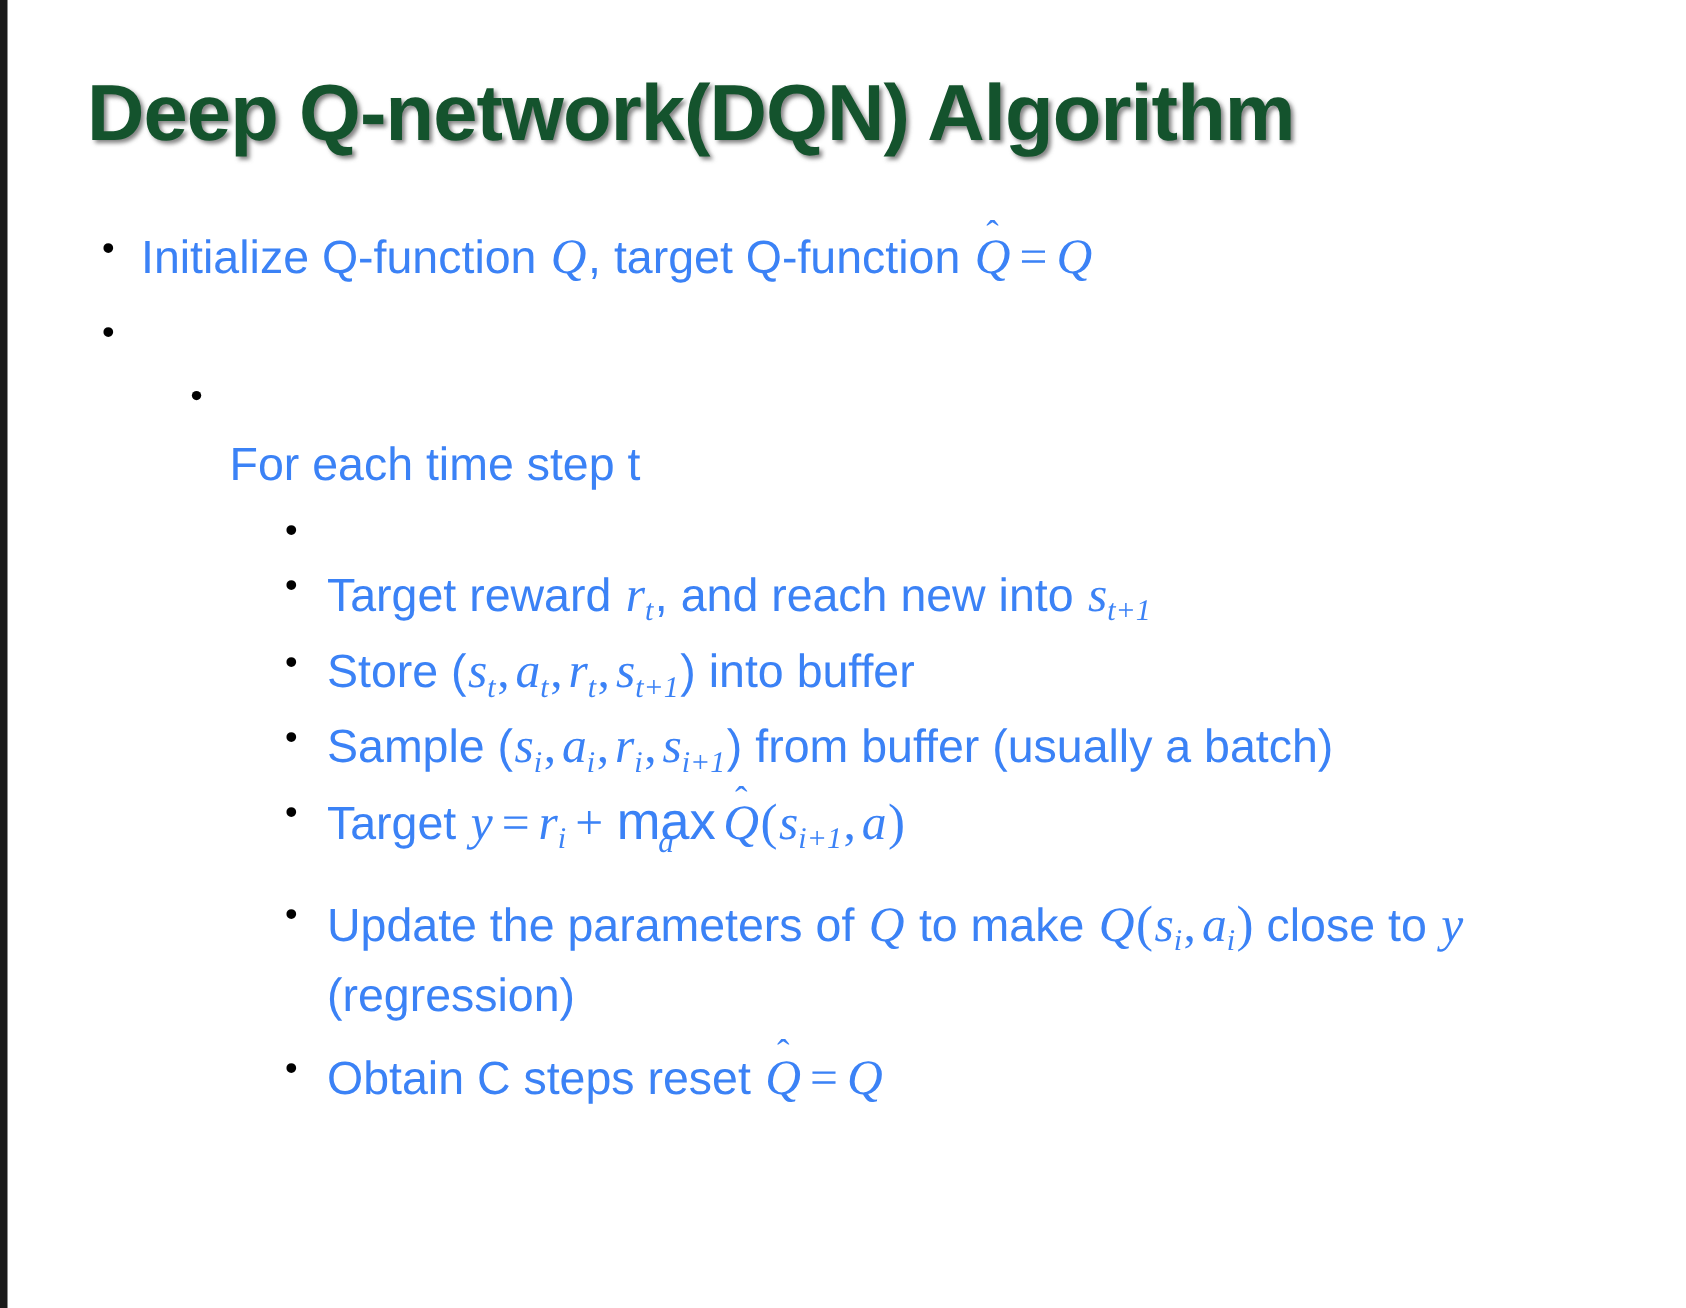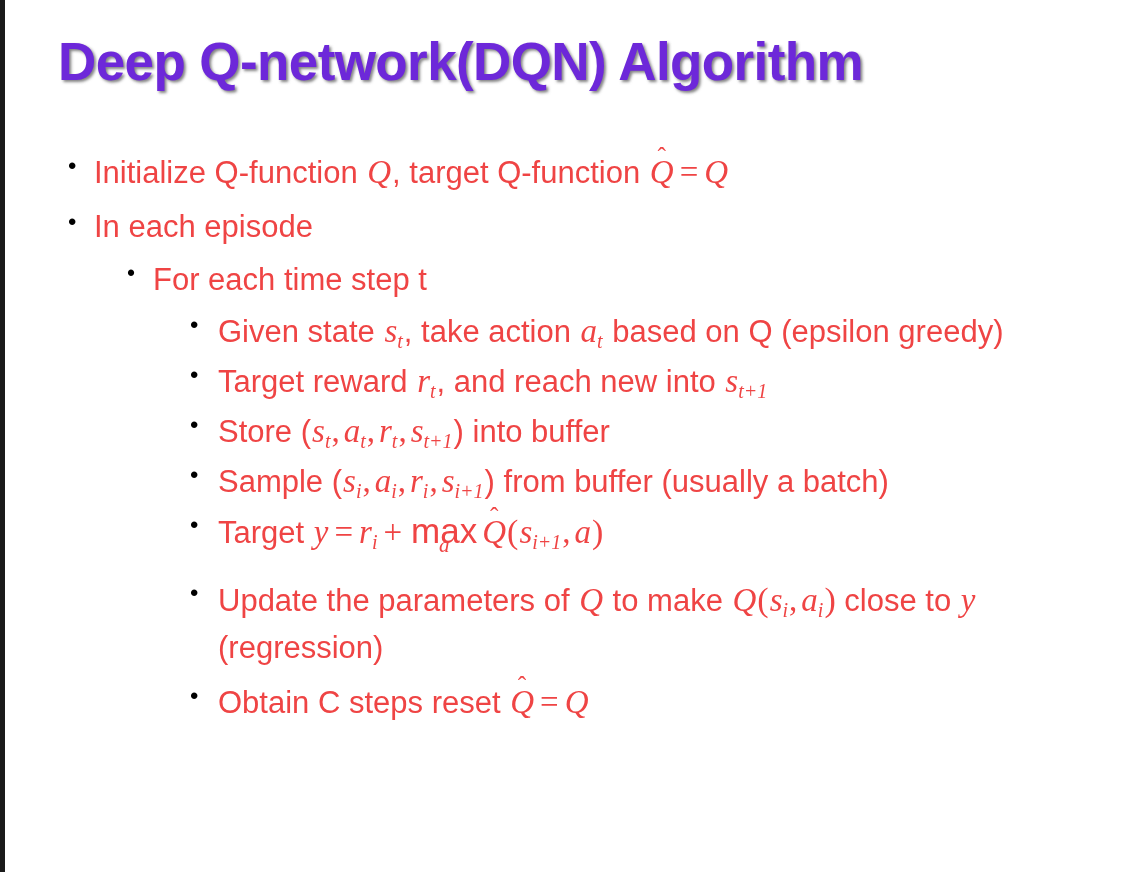--- a/index.html
+++ b/index.html
@@ -29,27 +29,27 @@
     left: 0;
     top: 0;
     width: 5px;
     height: 872px;
     background: #1a1a1a;
   }
 
   .slide-title {
     position: absolute;
     left: 58px;
-    top: 32px;
+    top: 46px;
     font-family: "Liberation Sans", sans-serif;
     font-size: 53px;
     font-weight: bold;
     letter-spacing: -0.6px;
     line-height: 1.12;
-    color: #6d28d9;
+    color: #14532d;
     text-shadow: 2px 2px 3px rgba(90, 90, 90, 0.75);
     white-space: nowrap;
   }
 
   .body-area {
     position: absolute;
     left: 0;
     top: 148px;
     width: 1124px;
   }
@@ -65,31 +65,31 @@
   .marker {
     flex: 0 0 auto;
     text-align: left;
     font-size: 26px;
     line-height: 1.46;
     color: #000000;
   }
 
   .btext {
     flex: 1 1 auto;
-    color: #ef4444;
+    color: #3b82f6;
   }
 
   
   .lvl1 { padding-left: 68px; margin-bottom: 8px; }
   .lvl1 .marker { width: 26px; font-size: 24px; }
   .lvl1 .btext  { max-width: 960px; }
 
   .lvl2 { padding-left: 127px; margin-bottom: 4px; }
   .lvl2 .marker { width: 26px; font-size: 23px; }
-  .lvl2 .btext  { max-width: 900px; }
+  .lvl2 .btext  { max-width: 900px; margin-top: 40px; }
 
   .lvl3 { padding-left: 190px; margin-bottom: 2px; }
   .lvl3 .marker { width: 28px; font-size: 24px; }
   .lvl3 .btext  { max-width: 878px; }
 
   .lvl1 .btext, .lvl2 .btext, .lvl3 .btext { font-size: 31px; }
 
   
   .mi {
     font-family: "Liberation Serif", serif;
@@ -181,31 +181,29 @@
 
   <div class="body-area">
 
     <div class="bullet-row lvl1">
       <span class="marker">•</span>
       <span class="btext"><span>Initialize Q-function </span><span class="mi">Q</span><span>, target Q-function </span><span class="hat"><span class="acc">̂</span><span>Q</span></span><span class="mo">=</span><span class="mi">Q</span></span>
     </div>
 
     <div class="bullet-row lvl1">
       <span class="marker">•</span>
-      <span class="btext">In each episode</span>
     </div>
 
     <div class="bullet-row lvl2">
       <span class="marker">•</span>
       <span class="btext">For each time step t</span>
     </div>
 
     <div class="bullet-row lvl3">
       <span class="marker">•</span>
-      <span class="btext"><span>Given state </span><span class="mi"><span>s</span><sub class="msub">t</sub></span><span>, take action </span><span class="mi"><span>a</span><sub class="msub">t</sub></span><span> based on Q (epsilon greedy)</span></span>
     </div>
 
     <div class="bullet-row lvl3">
       <span class="marker">•</span>
       <span class="btext"><span>Target reward </span><span class="mi"><span>r</span><sub class="msub">t</sub></span><span>, and reach new into </span><span class="mi"><span>s</span><sub class="msub">t+1</sub></span></span>
     </div>
 
     <div class="bullet-row lvl3">
       <span class="marker">•</span>
       <span class="btext"><span>Store (</span><span class="mi"><span>s</span><sub class="msub">t</sub></span><span class="comma">,</span><span class="mi"><span>a</span><sub class="msub">t</sub></span><span class="comma">,</span><span class="mi"><span>r</span><sub class="msub">t</sub></span><span class="comma">,</span><span class="mi"><span>s</span><sub class="msub">t+1</sub></span><span>) into buffer</span></span>

